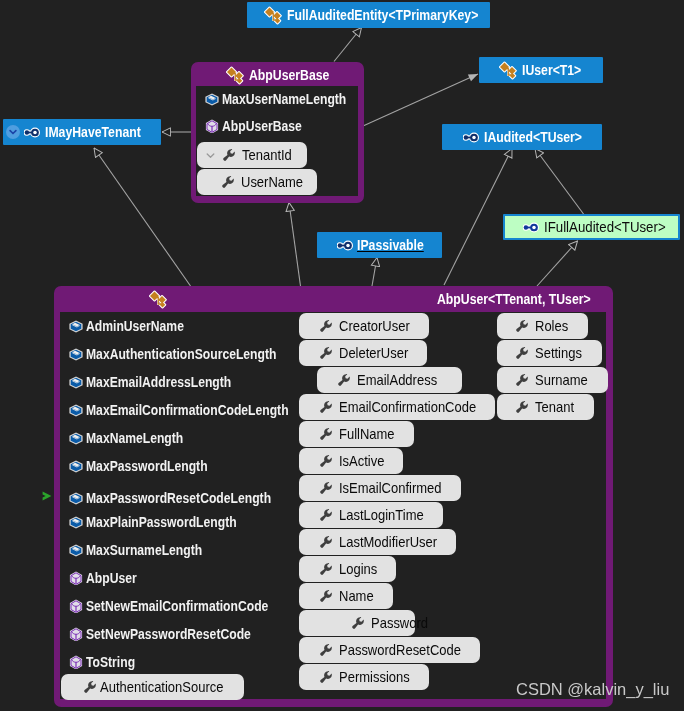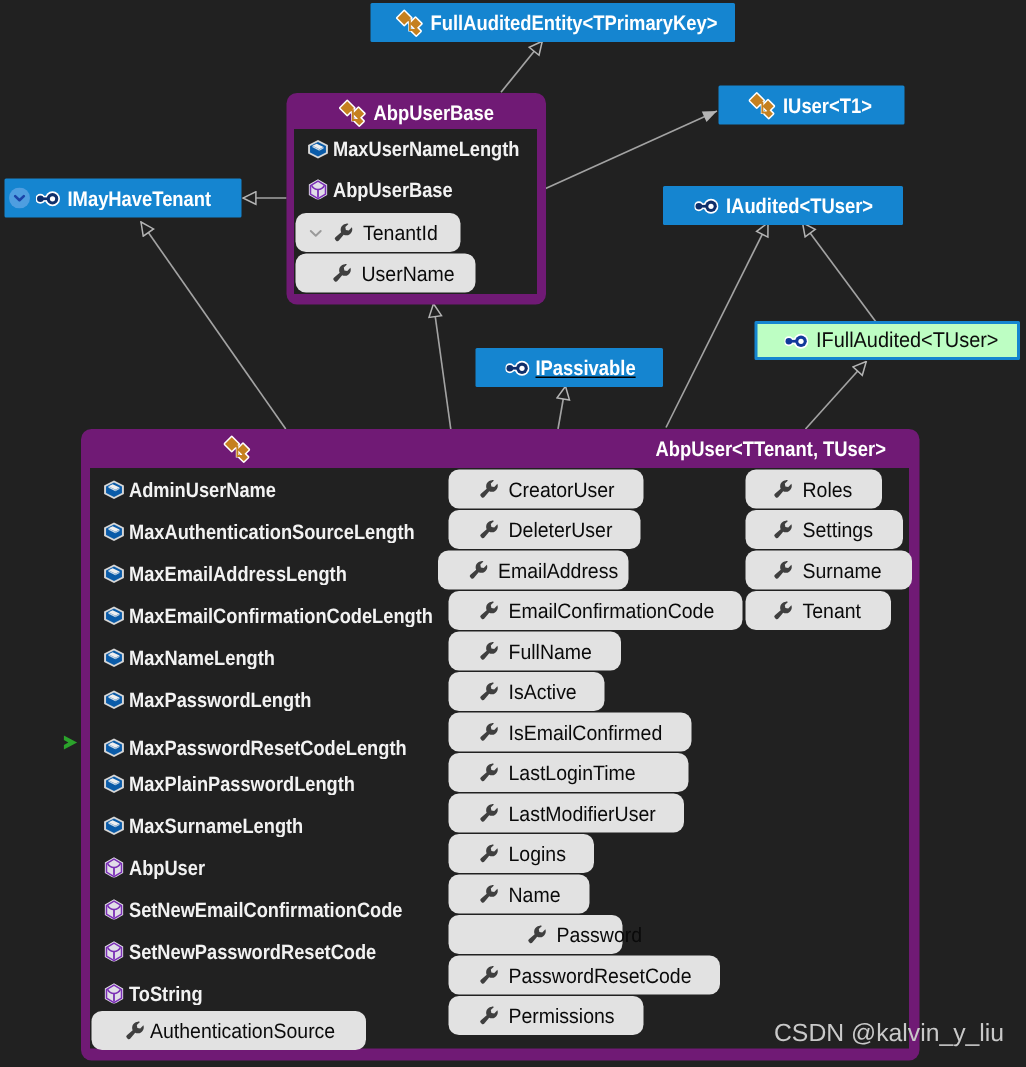--- a/index.html
+++ b/index.html
@@ -409,21 +409,21 @@
           <path d="M9.05 1.15a4.05 4.05 0 0 0-3.6 5.73L1.6 10.1a1.25 1.25 0 0 0-.05 1.8l.55.55a1.25 1.25 0 0 0 1.8-.05l3.22-3.85a4.05 4.05 0 0 0 5.73-3.6c0-.5-.09-.97-.26-1.41l-2.1 2.1-1.9-.38-.38-1.9 2.1-2.1c-.44-.17-.91-.26-1.41-.26z" fill="#3f3f3f"></path>
         </svg></span>
 <span class="pl">CreatorUser</span>
 </div>
 <div class="pill" style="left:299px;top:340px;width:128px;">
 <span class="ico" style="margin-left:20px;"><svg width="14" height="14" viewBox="0 0 14 14">
           <path d="M9.05 1.15a4.05 4.05 0 0 0-3.6 5.73L1.6 10.1a1.25 1.25 0 0 0-.05 1.8l.55.55a1.25 1.25 0 0 0 1.8-.05l3.22-3.85a4.05 4.05 0 0 0 5.73-3.6c0-.5-.09-.97-.26-1.41l-2.1 2.1-1.9-.38-.38-1.9 2.1-2.1c-.44-.17-.91-.26-1.41-.26z" fill="#3f3f3f"></path>
         </svg></span>
 <span class="pl">DeleterUser</span>
 </div>
-<div class="pill" style="left:292px;top:367px;width:127px;">
+<div class="pill" style="left:317px;top:367px;width:145px;">
 <span class="ico" style="margin-left:20px;"><svg width="14" height="14" viewBox="0 0 14 14">
           <path d="M9.05 1.15a4.05 4.05 0 0 0-3.6 5.73L1.6 10.1a1.25 1.25 0 0 0-.05 1.8l.55.55a1.25 1.25 0 0 0 1.8-.05l3.22-3.85a4.05 4.05 0 0 0 5.73-3.6c0-.5-.09-.97-.26-1.41l-2.1 2.1-1.9-.38-.38-1.9 2.1-2.1c-.44-.17-.91-.26-1.41-.26z" fill="#3f3f3f"></path>
         </svg></span>
 <span class="pl">EmailAddress</span>
 </div>
 <div class="pill" style="left:299px;top:394px;width:196px;">
 <span class="ico" style="margin-left:20px;"><svg width="14" height="14" viewBox="0 0 14 14">
           <path d="M9.05 1.15a4.05 4.05 0 0 0-3.6 5.73L1.6 10.1a1.25 1.25 0 0 0-.05 1.8l.55.55a1.25 1.25 0 0 0 1.8-.05l3.22-3.85a4.05 4.05 0 0 0 5.73-3.6c0-.5-.09-.97-.26-1.41l-2.1 2.1-1.9-.38-.38-1.9 2.1-2.1c-.44-.17-.91-.26-1.41-.26z" fill="#3f3f3f"></path>
         </svg></span>
 <span class="pl">EmailConfirmationCode</span>
@@ -439,21 +439,21 @@
           <path d="M9.05 1.15a4.05 4.05 0 0 0-3.6 5.73L1.6 10.1a1.25 1.25 0 0 0-.05 1.8l.55.55a1.25 1.25 0 0 0 1.8-.05l3.22-3.85a4.05 4.05 0 0 0 5.73-3.6c0-.5-.09-.97-.26-1.41l-2.1 2.1-1.9-.38-.38-1.9 2.1-2.1c-.44-.17-.91-.26-1.41-.26z" fill="#3f3f3f"></path>
         </svg></span>
 <span class="pl">IsActive</span>
 </div>
 <div class="pill" style="left:299px;top:475px;width:162px;">
 <span class="ico" style="margin-left:20px;"><svg width="14" height="14" viewBox="0 0 14 14">
           <path d="M9.05 1.15a4.05 4.05 0 0 0-3.6 5.73L1.6 10.1a1.25 1.25 0 0 0-.05 1.8l.55.55a1.25 1.25 0 0 0 1.8-.05l3.22-3.85a4.05 4.05 0 0 0 5.73-3.6c0-.5-.09-.97-.26-1.41l-2.1 2.1-1.9-.38-.38-1.9 2.1-2.1c-.44-.17-.91-.26-1.41-.26z" fill="#3f3f3f"></path>
         </svg></span>
 <span class="pl">IsEmailConfirmed</span>
 </div>
-<div class="pill" style="left:299px;top:502px;width:160px;">
+<div class="pill" style="left:299px;top:502px;width:144px;">
 <span class="ico" style="margin-left:20px;"><svg width="14" height="14" viewBox="0 0 14 14">
           <path d="M9.05 1.15a4.05 4.05 0 0 0-3.6 5.73L1.6 10.1a1.25 1.25 0 0 0-.05 1.8l.55.55a1.25 1.25 0 0 0 1.8-.05l3.22-3.85a4.05 4.05 0 0 0 5.73-3.6c0-.5-.09-.97-.26-1.41l-2.1 2.1-1.9-.38-.38-1.9 2.1-2.1c-.44-.17-.91-.26-1.41-.26z" fill="#3f3f3f"></path>
         </svg></span>
 <span class="pl">LastLoginTime</span>
 </div>
 <div class="pill" style="left:299px;top:529px;width:157px;">
 <span class="ico" style="margin-left:20px;"><svg width="14" height="14" viewBox="0 0 14 14">
           <path d="M9.05 1.15a4.05 4.05 0 0 0-3.6 5.73L1.6 10.1a1.25 1.25 0 0 0-.05 1.8l.55.55a1.25 1.25 0 0 0 1.8-.05l3.22-3.85a4.05 4.05 0 0 0 5.73-3.6c0-.5-.09-.97-.26-1.41l-2.1 2.1-1.9-.38-.38-1.9 2.1-2.1c-.44-.17-.91-.26-1.41-.26z" fill="#3f3f3f"></path>
         </svg></span>
 <span class="pl">LastModifierUser</span>

